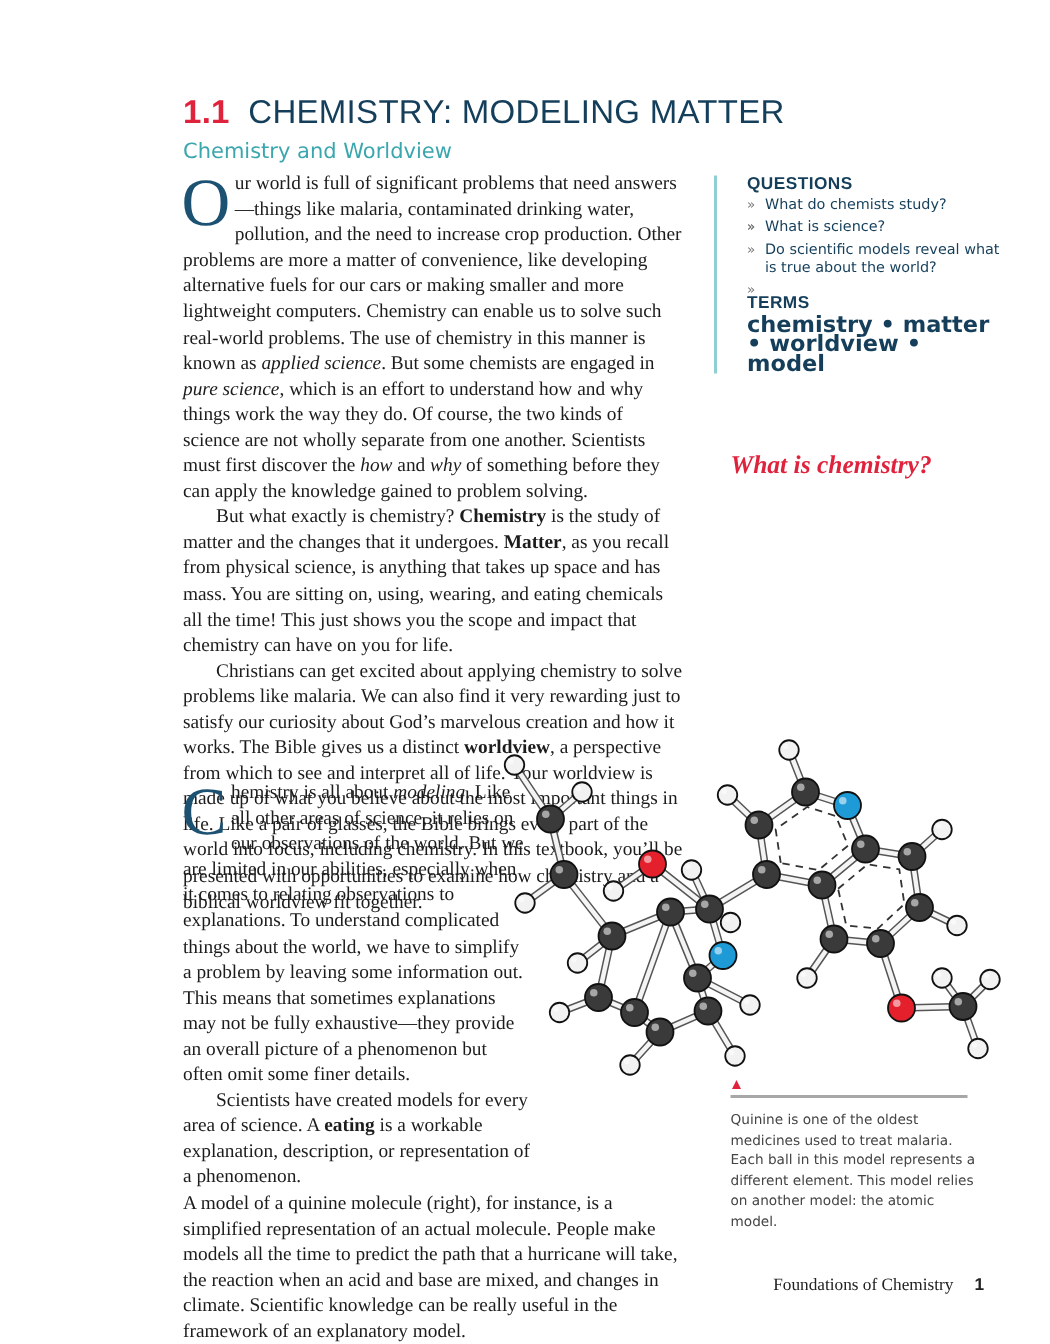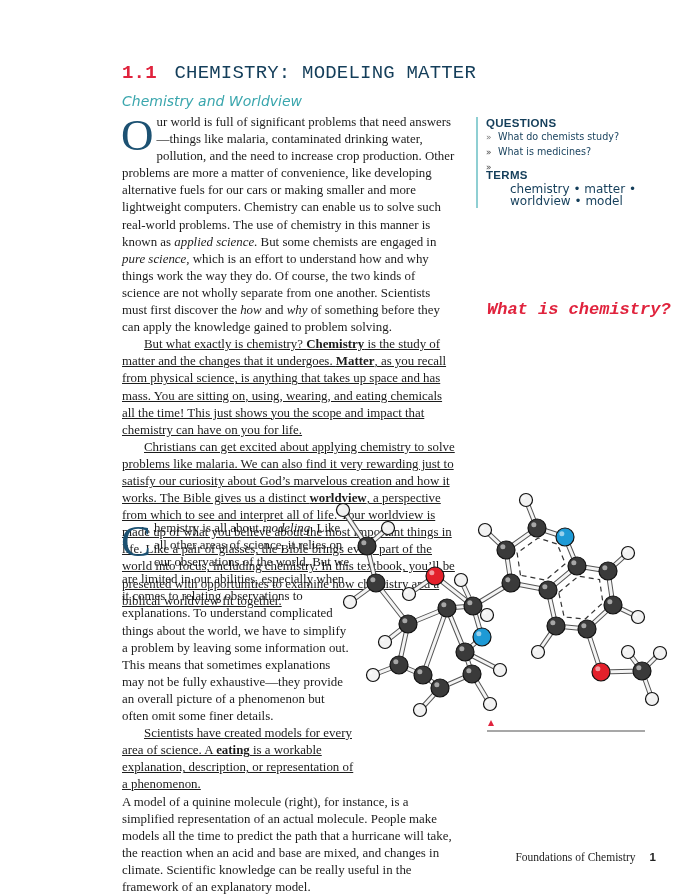--- a/index.html
+++ b/index.html
@@ -1,42 +1,42 @@
 <!DOCTYPE html>
 <html><head>
 <meta charset="utf-8">
 <style>
   html, body { margin: 0; padding: 0; background: #ffffff; }
   body { width: 700px; height: 896px; position: relative; overflow: hidden; color: #1a1a1a; }
   .page { position: absolute; left: 0; top: 0; width: 700px; height: 896px; }
 
-  .section-head { position: absolute; left: 122px; top: 62px; font-family: Liberation Mono, monospace; font-size: 19px; letter-spacing: 0.2px; white-space: nowrap; }
+  .section-head { position: absolute; left: 122px; top: 62px; font-family: Liberation Sans, sans-serif; font-size: 22px; letter-spacing: 0.2px; white-space: nowrap; }
   .section-num { color: #e0233d; font-weight: bold; margin-right: 6px; }
   .section-title { color: #143e5a; }
 
-  .subhead { position: absolute; left: 122px; font-family: "DejaVu Sans", sans-serif; font-style: italic; font-size: 14px; color: #3aa6ad; white-space: nowrap; }
+  .subhead { position: absolute; left: 122px; font-family: "DejaVu Sans", sans-serif; font-size: 14px; color: #3aa6ad; white-space: nowrap; }
   .subhead.one { top: 93px; }
   .subhead.two { top: 496px; }
 
   .body-text { font-family: "Liberation Serif", serif; font-size: 12.9px; line-height: 17.1px; color: #1c1c1c; }
   .body-text p { margin: 0; text-align: left; }
-  .body-text p.indent { text-indent: 22px; text-decoration: underline; }
+  .body-text p.indent { text-indent: 22px; }
   .col1 { position: absolute; left: 122px; top: 114px; width: 334px; }
   .col2 { position: absolute; left: 122px; top: 520px; width: 336px; }
   .col2 .narrow { width: 232px; }
   .dropcap { float: left; font-family: "Liberation Serif", serif; font-size: 45px; line-height: 34px; color: #1c5172; margin: 2px 3px -2px -1px; padding-top: 2px; }
 
-  .sidebar { position: absolute; left: 476px; top: 117px; width: 176px; border-left: 2px solid #8fcfd3; padding-left: 4px; font-family: "DejaVu Sans", sans-serif; color: #143e5a; }
+  .sidebar { position: absolute; left: 476px; top: 117px; width: 176px; border-left: 2px solid #8fcfd3; padding-left: 16px; font-family: "DejaVu Sans", sans-serif; color: #143e5a; }
   .sidebar h4 { margin: 0 0 2px 4px; font-family: "Liberation Sans", sans-serif; font-size: 11.5px; font-weight: bold; letter-spacing: 0.3px; color: #143e5a; }
   .sidebar ul { list-style: none; margin: 0 0 10px 0; padding: 0 0 0 4px; }
   .sidebar li { font-size: 9.6px; line-height: 12.8px; padding-left: 12px; position: relative; margin-bottom: 2px; }
   .sidebar li .bullet { position: absolute; left: 0; top: 0; color: #777; font-size: 9px; }
-  .terms { font-size: 12px; line-height: 12.8px; font-weight: normal; padding-left: 4px; color: #143e5a; margin-left: 24px; }
-
-  .callout { position: absolute; left: 487px; top: 300px; font-family: Liberation Mono, monospace; font-weight: bold; font-style: italic; font-size: 17px; color: #e0233d; white-space: nowrap; }
+  .terms { font-size: 15px; line-height: 12.8px; font-weight: bold; padding-left: 4px; color: #143e5a; }
+
+  .callout { position: absolute; left: 487px; top: 300px; font-family: Liberation Serif, serif; font-weight: bold; font-style: italic; font-size: 17px; color: #e0233d; white-space: nowrap; }
 
   .molecule { position: absolute; left: 330px; top: 480px; width: 340px; height: 250px; }
 
   .caption-rule { position: absolute; left: 487px; top: 730px; width: 158px; height: 2px; background: #a7a7a7; }
   .caption-mark { position: absolute; left: 488px; top: 720px; width: 0; height: 0; border-left: 3px solid transparent; border-right: 3px solid transparent; border-bottom: 6px solid #e0233d; }
   .caption { position: absolute; left: 487px; top: 741px; width: 165px; font-family: "DejaVu Sans", sans-serif; font-size: 9.1px; line-height: 13.6px; color: #444; }
 
   .footer { position: absolute; right: 44px; top: 851px; font-family: "Liberation Serif", serif; font-size: 11.5px; color: #222; white-space: nowrap; margin-left: 44px; }
   .footer .pg { font-family: "Liberation Sans", sans-serif; font-weight: bold; margin-left: 14px; }
 </style>
@@ -56,22 +56,22 @@
     <p><span class="dropcap">O</span><span>ur world is full of significant problems that need answers—things like malaria, contaminated drinking water, pollution, and the need to increase crop production. Other problems are more a matter of convenience, like developing alternative fuels for our cars or making smaller and more lightweight computers. Chemistry can enable us to solve such real-world problems. The use of chemistry in this manner is known as <i>applied science</i>. But some chemists are engaged in <i>pure science</i>, which is an effort to understand how and why things work the way they do. Of course, the two kinds of science are not wholly separate from one another. Scientists must first discover the <i>how</i> and <i>why</i> of something before they can apply the knowledge gained to problem solving.</span></p>
     <p class="indent">But what exactly is chemistry? <b>Chemistry</b> is the study of matter and the changes that it undergoes. <b>Matter</b>, as you recall from physical science, is anything that takes up space and has mass. You are sitting on, using, wearing, and eating chemicals all the time! This just shows you the scope and impact that chemistry can have on you for life.</p>
     <p class="indent">Christians can get excited about applying chemistry to solve problems like malaria. We can also find it very rewarding just to satisfy our curiosity about God’s marvelous creation and how it works. The Bible gives us a distinct <b>worldview</b>, a perspective from which to see and interpret all of life. Your worldview is made up of what you believe about the most important things in life. Like a pair of glasses, the Bible brings every part of the world into focus, including chemistry. In this textbook, you’ll be presented with opportunities to examine how chemistry and a biblical worldview fit together.</p>
   </div>
 
   <aside class="sidebar">
     <h4>QUESTIONS</h4>
     <ul>
       <li><span class="bullet">»</span><span>What do chemists study?</span></li>
       <li><span class="bullet">»</span></li>
-      <li><span class="bullet">»</span><span>What is medicines?</span></li>
-      <li><span class="bullet">»</span></li>
+      <li><span class="bullet">»</span><span>What is science?</span></li>
+      <li><span class="bullet">»</span><span>Do scientific models reveal what is true about the world?</span></li>
       <li><span class="bullet">»</span></li>
     </ul>
     <h4>TERMS</h4>
     <div class="terms">chemistry • matter • worldview • model</div>
   </aside>
 
   <div class="callout">What is chemistry?</div>
 
 
   <div class="col2 body-text">
@@ -268,17 +268,18 @@
         <circle cx="295.725" cy="169.725" r="1.8200000000000003" fill="rgba(255,255,255,0.55)"></circle>
         <circle cx="330" cy="173" r="6.5" fill="#f2f2f2" stroke="#111" stroke-width="1.2"></circle>
         <circle cx="327.725" cy="170.725" r="1.8200000000000003" fill="rgba(255,255,255,0.55)"></circle>
         <circle cx="322" cy="219" r="6.5" fill="#f2f2f2" stroke="#111" stroke-width="1.2"></circle>
         <circle cx="319.725" cy="216.725" r="1.8200000000000003" fill="rgba(255,255,255,0.55)"></circle>
       </g>
   </svg>
 
   <div class="caption-mark"></div>
   <div class="caption-rule"></div>
+  <div class="caption">Quinine is one of the oldest medicines used to treat malaria. Each ball in this model represents a different element. This model relies on another model: the atomic model.</div>
 
   <div class="footer">
     <span>Foundations of Chemistry</span><span class="pg">1</span>
   </div>
 </div>
 
 </body></html>

